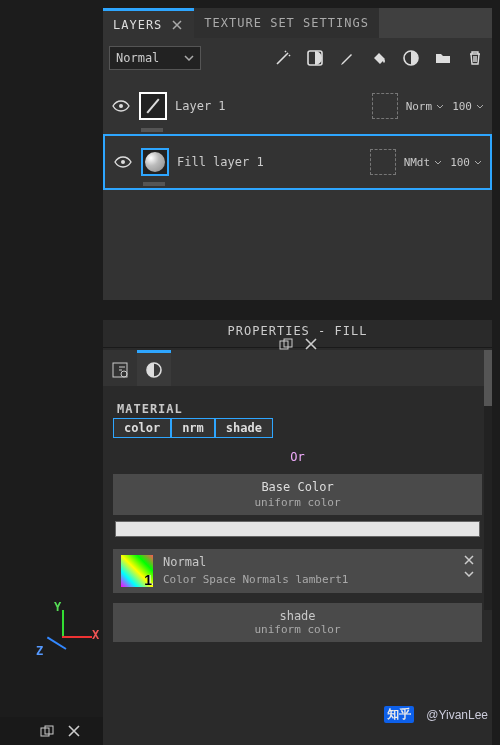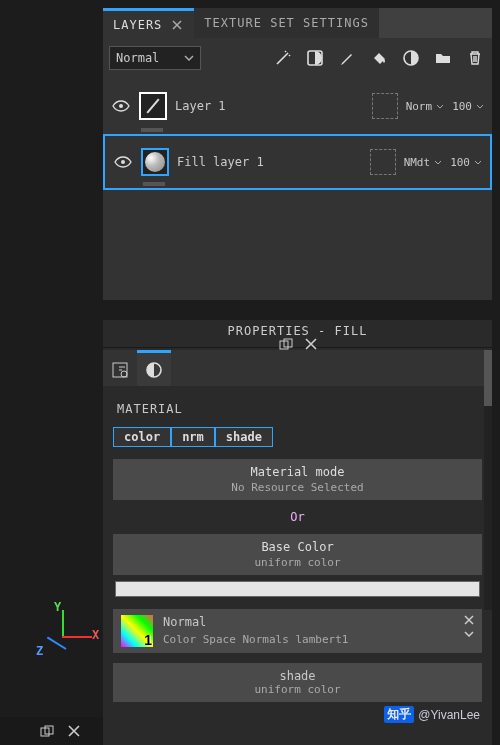--- a/index.html
+++ b/index.html
@@ -37,21 +37,21 @@
 .spacer { height: 110px; background: #333; }
 
 .props-panel { left: 103px; top: 320px; right: 8px; bottom: 0; background: #2a2a2a; }
 .props-header { display: flex; justify-content: space-between; align-items: center; padding: 4px 8px; height: 28px; border-bottom: 1px solid #1a1a1a; flex-direction: column; }
 .props-header .title { font-family: monospace; letter-spacing: 1px; color: #ccc; }
 .props-header .right { display: flex; gap: 12px; }
 .props-tabs { display: flex; background: #333; height: 38px; border-top: 2px solid #2a2a2a; }
 .props-tab { width: 34px; display: flex; align-items: center; justify-content: center; border-top: 3px solid transparent; }
 .props-tab.active { border-top-color: #2ea6ff; background: #3a3a3a; }
 .props-body { padding: 10px 10px 0 10px; overflow: hidden; }
-.sec-title { font-family: monospace; font-weight: normal; letter-spacing: 1px; margin: 6px 0 11px 4px; }
+.sec-title { font-family: monospace; font-weight: bold; letter-spacing: 1px; margin: 6px 0 2px 4px; }
 .chip-row { display: flex; margin-bottom: 12px; }
 .chip { border: 1px solid #2ea6ff; padding: 2px 10px; font-family: monospace; font-weight: bold; color: #ddd; background: #333; }
 .block { background: #4a4a4a; margin-bottom: 10px; text-align: center; padding: 6px 0; font-family: monospace; color: #ddd; }
 .block .sub { color: #aaa; font-size: 11px; margin-top: 2px; }
 .orrow { text-align: center; font-family: monospace; margin: 6px 0 10px; color: #f0abfc; }
 .swatch-bar { height: 16px; background: #e5e5e5; border: 1px solid #666; margin: -4px 2px 12px; }
 .normal-block { background: #4a4a4a; display: flex; align-items: flex-start; gap: 10px; padding: 6px 8px; margin-bottom: 10px; position: relative; }
 .normal-thumb { width: 32px; height: 32px; background: linear-gradient(45deg,#f0f,#0ff,#ff0,#0f0,#f55); position: relative; }
 .normal-thumb::after { content: "1"; position: absolute; bottom: -1px; right: 1px; font-weight: bold; color: #000; text-shadow: 1px 0 #fff; font-size: 14px; }
 .normal-text { font-family: monospace; }
@@ -64,21 +64,21 @@
 .axis-line { position: absolute; background: transparent; }
 .ax-label { position: absolute; font-weight: bold; font-size: 12px; font-family: monospace; }
 .x-line { width: 30px; height: 2px; background: #e33; left: 18px; top: 32px; }
 .y-line { width: 2px; height: 28px; background: #3d3; left: 18px; top: 6px; }
 .z-line { width: 22px; height: 2px; background: #38f; left: 0px; top: 44px; transform: rotate(32deg); transform-origin: right center; }
 .lx { color:#e55; left: 48px; top: 24px; }
 .ly { color:#5d5; left: 10px; top: -4px; }
 .lz { color:#59f; left: -8px; top: 40px; }
 
 .bottom-bar { position: absolute; left: 0; bottom: 0; width: 103px; height: 28px; background: #191919; display: flex; align-items: center; gap: 14px; padding-left: 40px; }
-.watermark { position: absolute; right: 20px; bottom: 22px; color: #dde; font-size: 12px; display: flex; align-items: center; gap: 4px; opacity: 0.9; margin-top: 17px; }
+.watermark { position: absolute; right: 12px; bottom: 22px; color: #dde; font-size: 12px; display: flex; align-items: center; gap: 12px; opacity: 0.9; margin-top: 17px; }
 .zh-logo { background: #0a66ff; color: #fff; font-weight: bold; padding: 0 3px; border-radius: 2px; }
 
 svg { display: block; }
 .scrollbar { position: absolute; right: 0; top: 30px; width: 8px; height: 260px; background: #222; }
 .scrollbar .thumb-sb { position: absolute; top: 0; width: 100%; height: 56px; background: #555; }
 </style>
 </head>
 <body>
 
 <div class="panel layers-panel">
@@ -241,24 +241,20 @@
   </div>
   <div class="props-body">
     <div class="sec-title">MATERIAL</div>
 
     <div class="chip-row">
       <span class="chip">color</span>
       <span class="chip">nrm</span>
       <span class="chip">shade</span>
     </div>
 
-    <div class="block">
-      <div>Material mode</div>
-      <div class="sub">No Resource Selected</div>
-    </div>
 
     <div class="orrow">Or</div>
 
     <div class="block">
       <div>Base Color</div>
       <div class="sub">uniform color</div>
     </div>
     <div class="swatch-bar"></div>
 
     <div class="normal-block">

